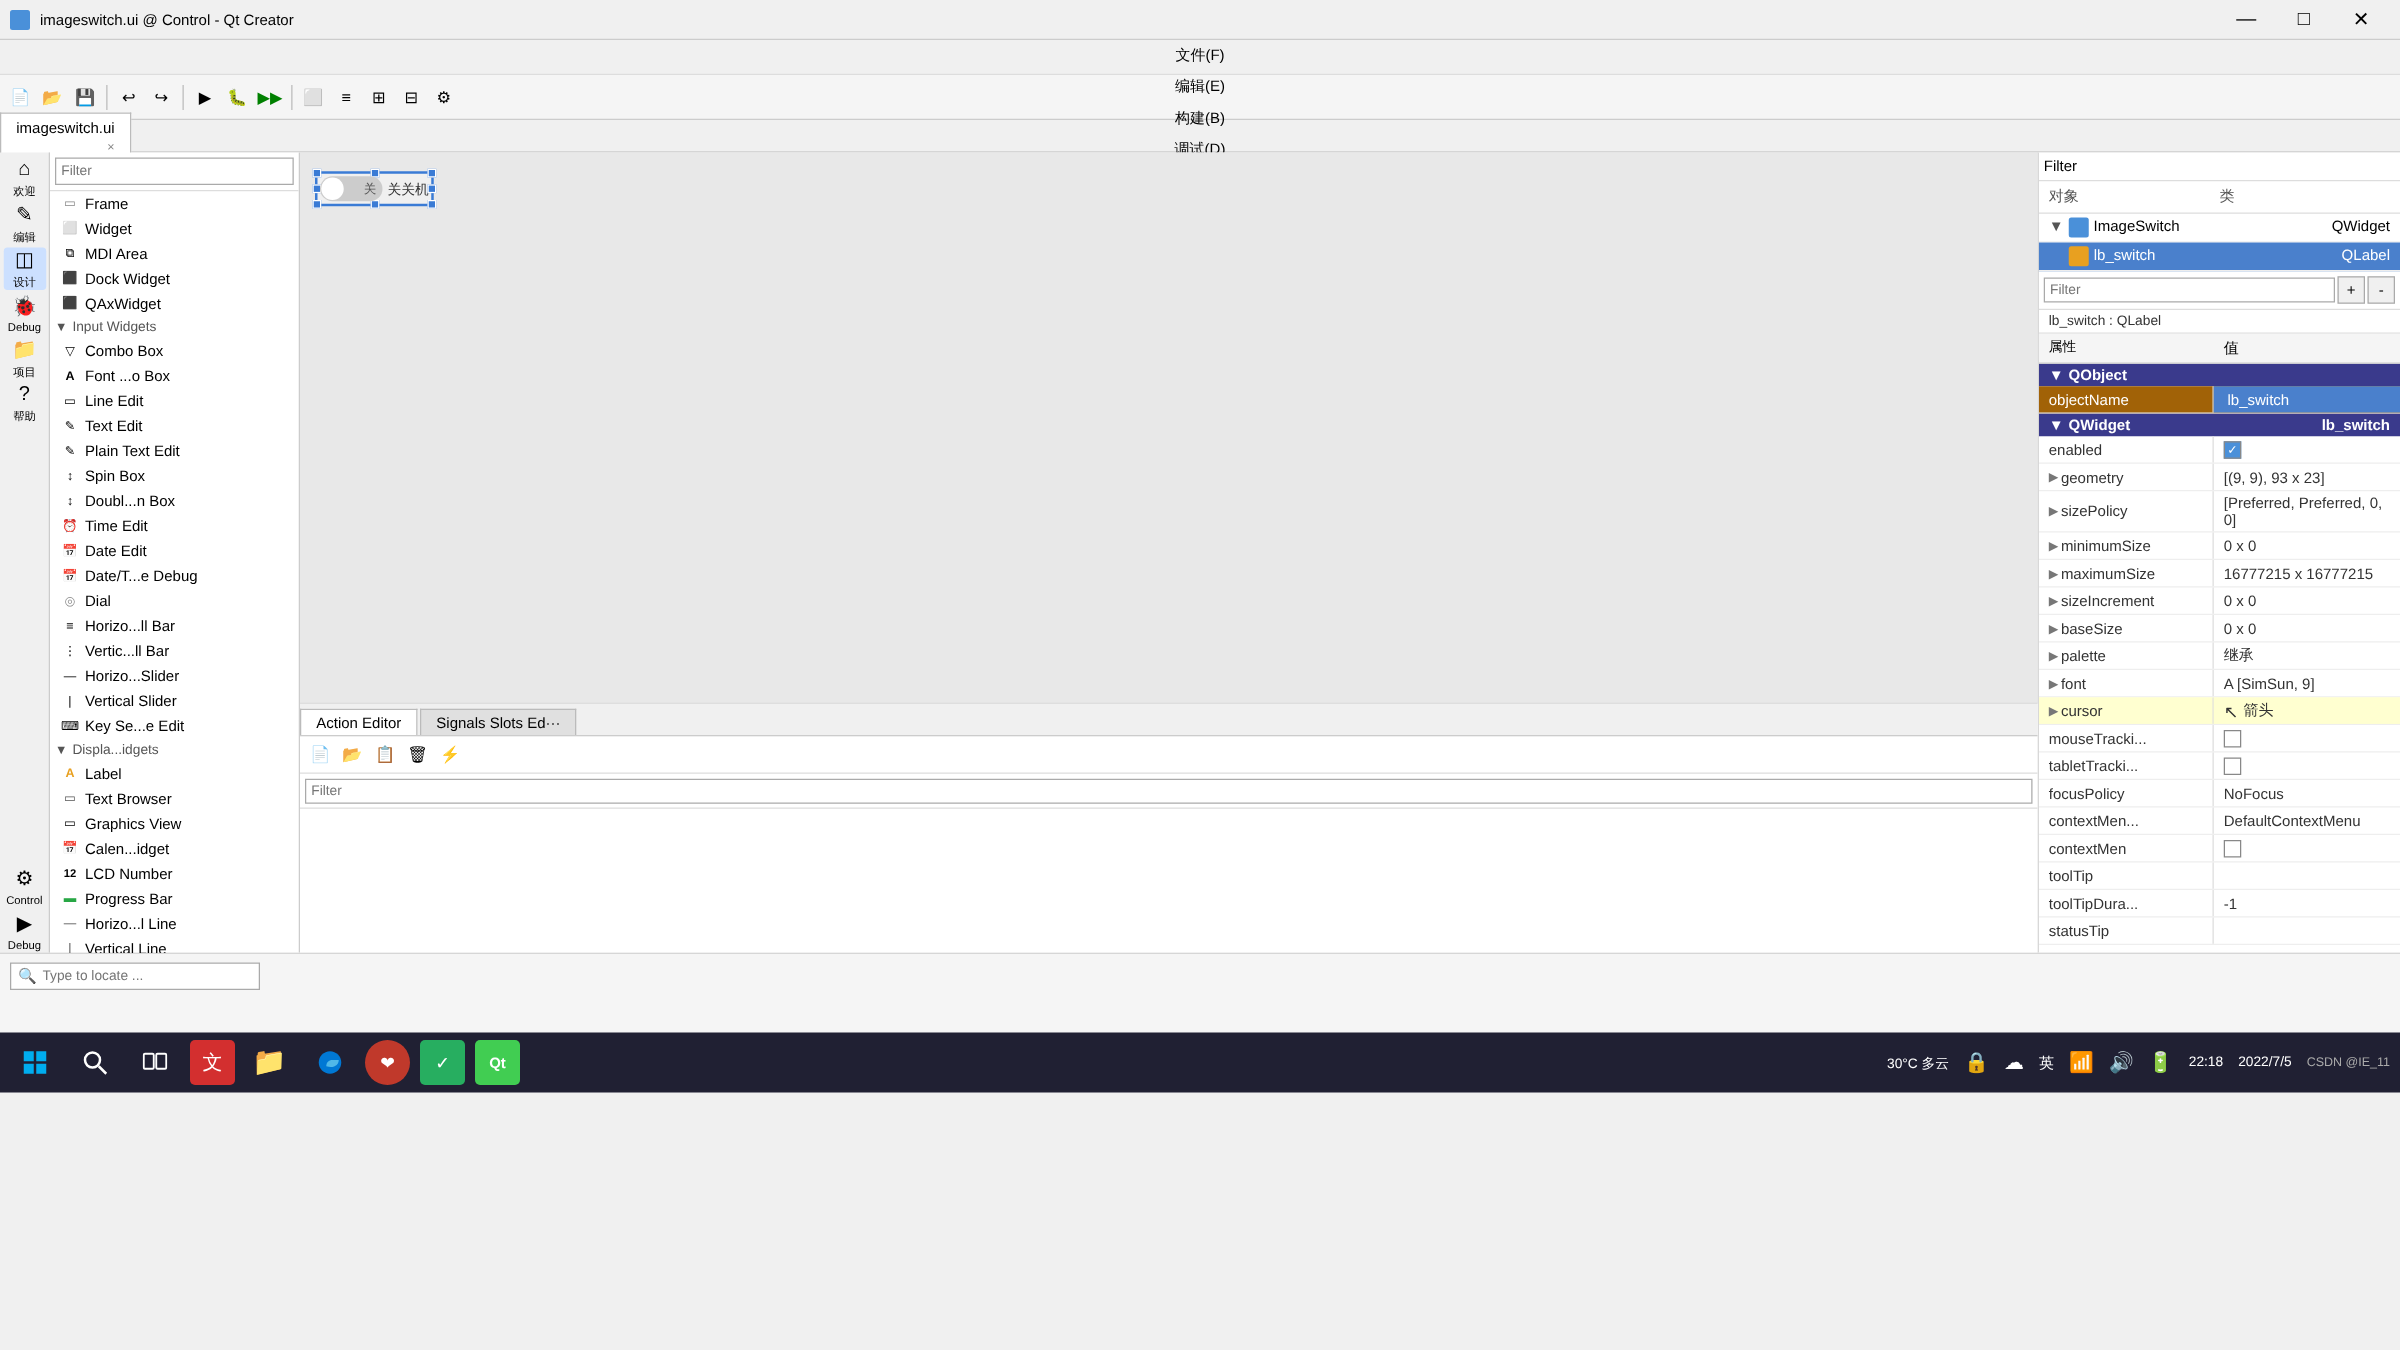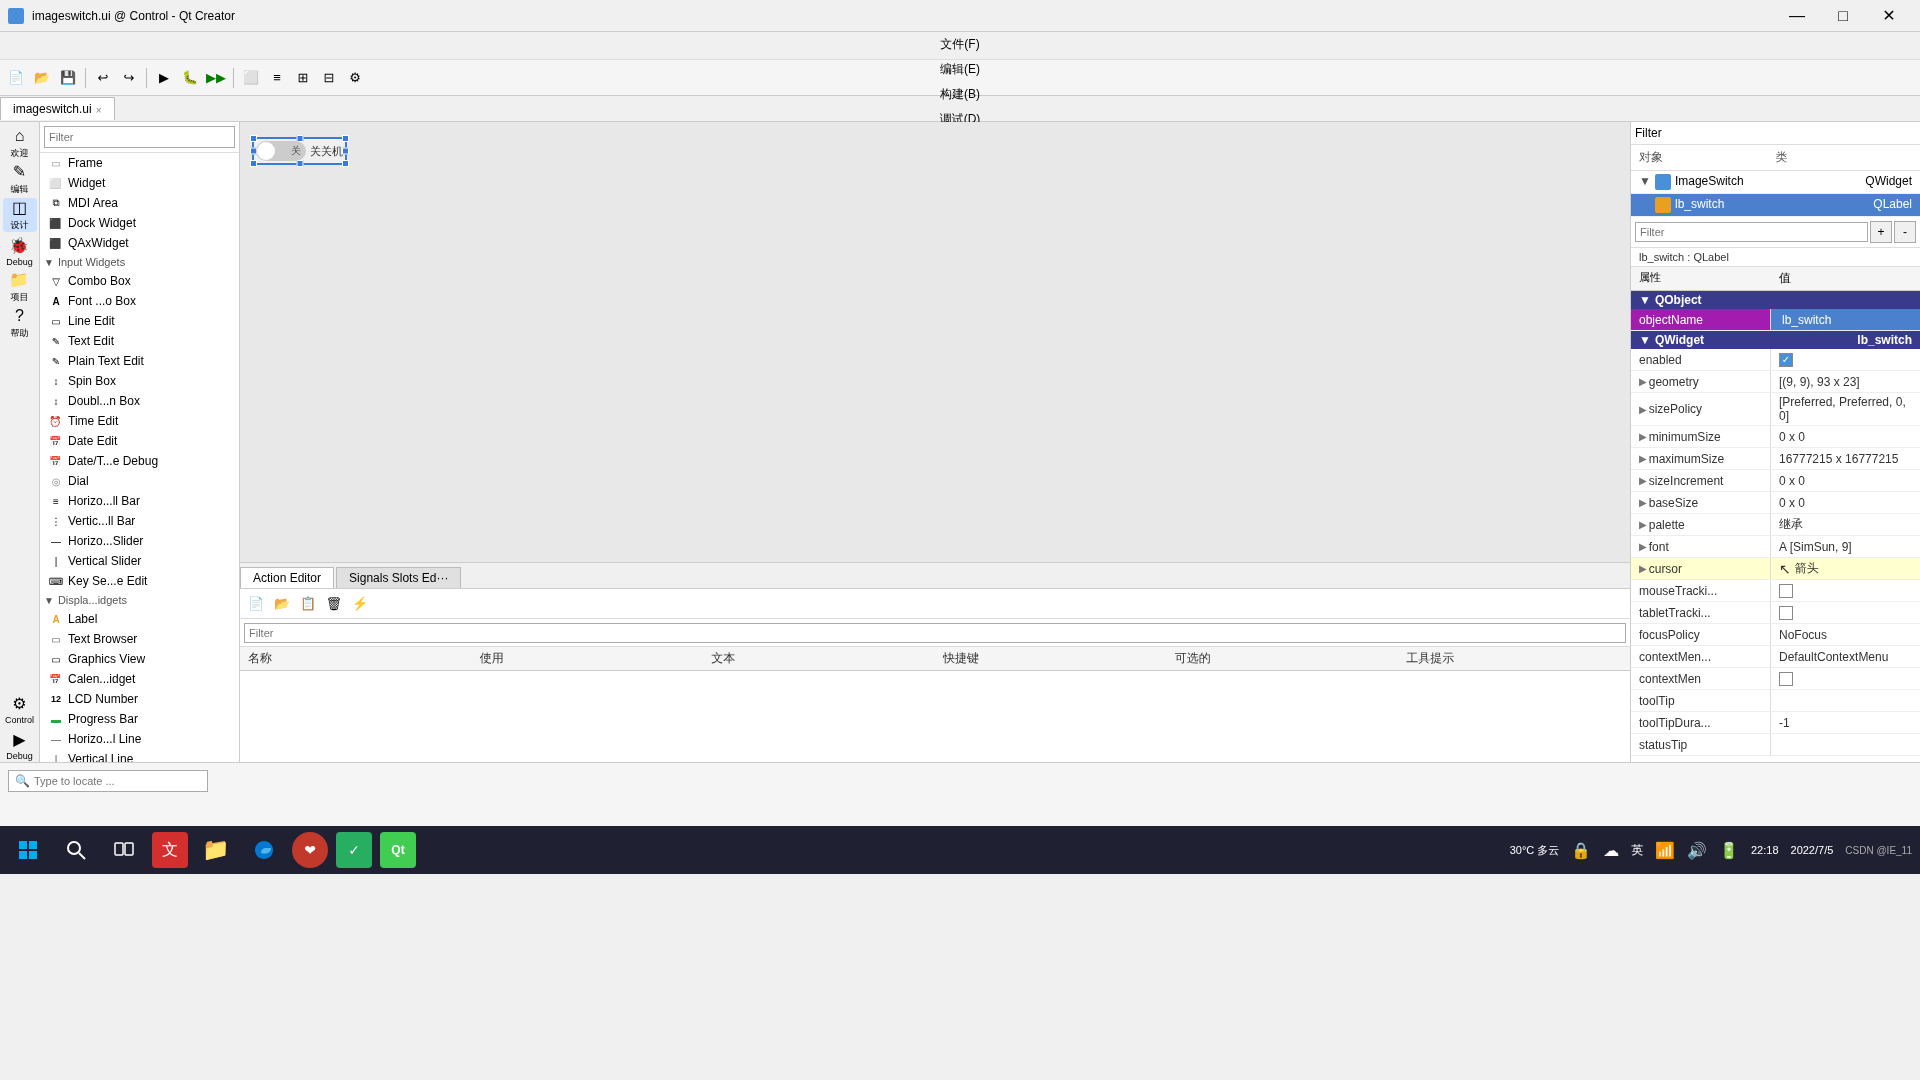--- a/index.html
+++ b/index.html
@@ -42,21 +42,21 @@
       border-bottom: 1px solid #ccc;
       gap: 2px;
     }
     .tab-bar {
       height: 26px;
       background: #f0f0f0;
       display: flex;
       align-items: center;
       border-bottom: 1px solid #ccc;
     }
-    .tab { padding: 4px 12px; font-size: 12px; background: #e0e0e0; border: 1px solid #bbb; border-bottom: none; cursor: pointer; display: flex; align-items: flex-end; gap: 4px; }
+    .tab { padding: 4px 12px; font-size: 12px; background: #e0e0e0; border: 1px solid #bbb; border-bottom: none; cursor: pointer; display: flex; align-items: flex-end; gap: 4px; flex-direction: column; }
     .tab.active { background: #fff; }
     .tab-close { font-size: 10px; color: #888; cursor: pointer; }
 
     
     .left-panel {
       width: 200px;
       background: #fff;
       border-right: 1px solid #ccc;
       display: flex;
       flex-direction: column;
@@ -229,21 +229,21 @@
       align-items: center;
       gap: 4px;
       cursor: pointer;
     }
     .prop-row {
       display: flex;
       border-bottom: 1px solid #eee;
       align-items: stretch;
       min-height: 22px;
     }
-    .prop-row.highlighted { background: #a21caf; color: white; }
+    .prop-row.highlighted { background: #a16207; color: white; }
     .prop-row.highlighted .prop-name, .prop-row.highlighted .prop-value { color: white; }
     .prop-name {
       width: 140px;
       padding: 2px 8px;
       font-size: 12px;
       color: #333;
       border-right: 1px solid #ddd;
       display: flex;
       align-items: center;
       gap: 2px;
@@ -636,30 +636,20 @@
       <div class="action-toolbar">
         <div class="toolbar-btn">📄</div>
         <div class="toolbar-btn">📂</div>
         <div class="toolbar-btn">📋</div>
         <div class="toolbar-btn">🗑</div>
         <div class="toolbar-btn">⚡</div>
       </div>
       <div class="filter-bar">
         <input type="text" style="flex: 1 1 0%; height: 20px; border: 1px solid rgb(170, 170, 170); padding: 2px 4px; font-size: 11px;" placeholder="Filter">
       </div>
-      <div class="action-table">
-        <div class="action-header">
-          <span class="action-col">名称</span>
-          <span class="action-col">使用</span>
-          <span class="action-col">文本</span>
-          <span class="action-col">快捷键</span>
-          <span class="action-col">可选的</span>
-          <span class="action-col">工具提示</span>
-        </div>
-      </div>
     </div>
   </div>
 
   <div class="right-panel">
 
     <div style="padding:4px; border-bottom:1px solid #ddd;">
       <span style="font-size:12px;">Filter</span>
     </div>
 
     <div class="object-class-header">

